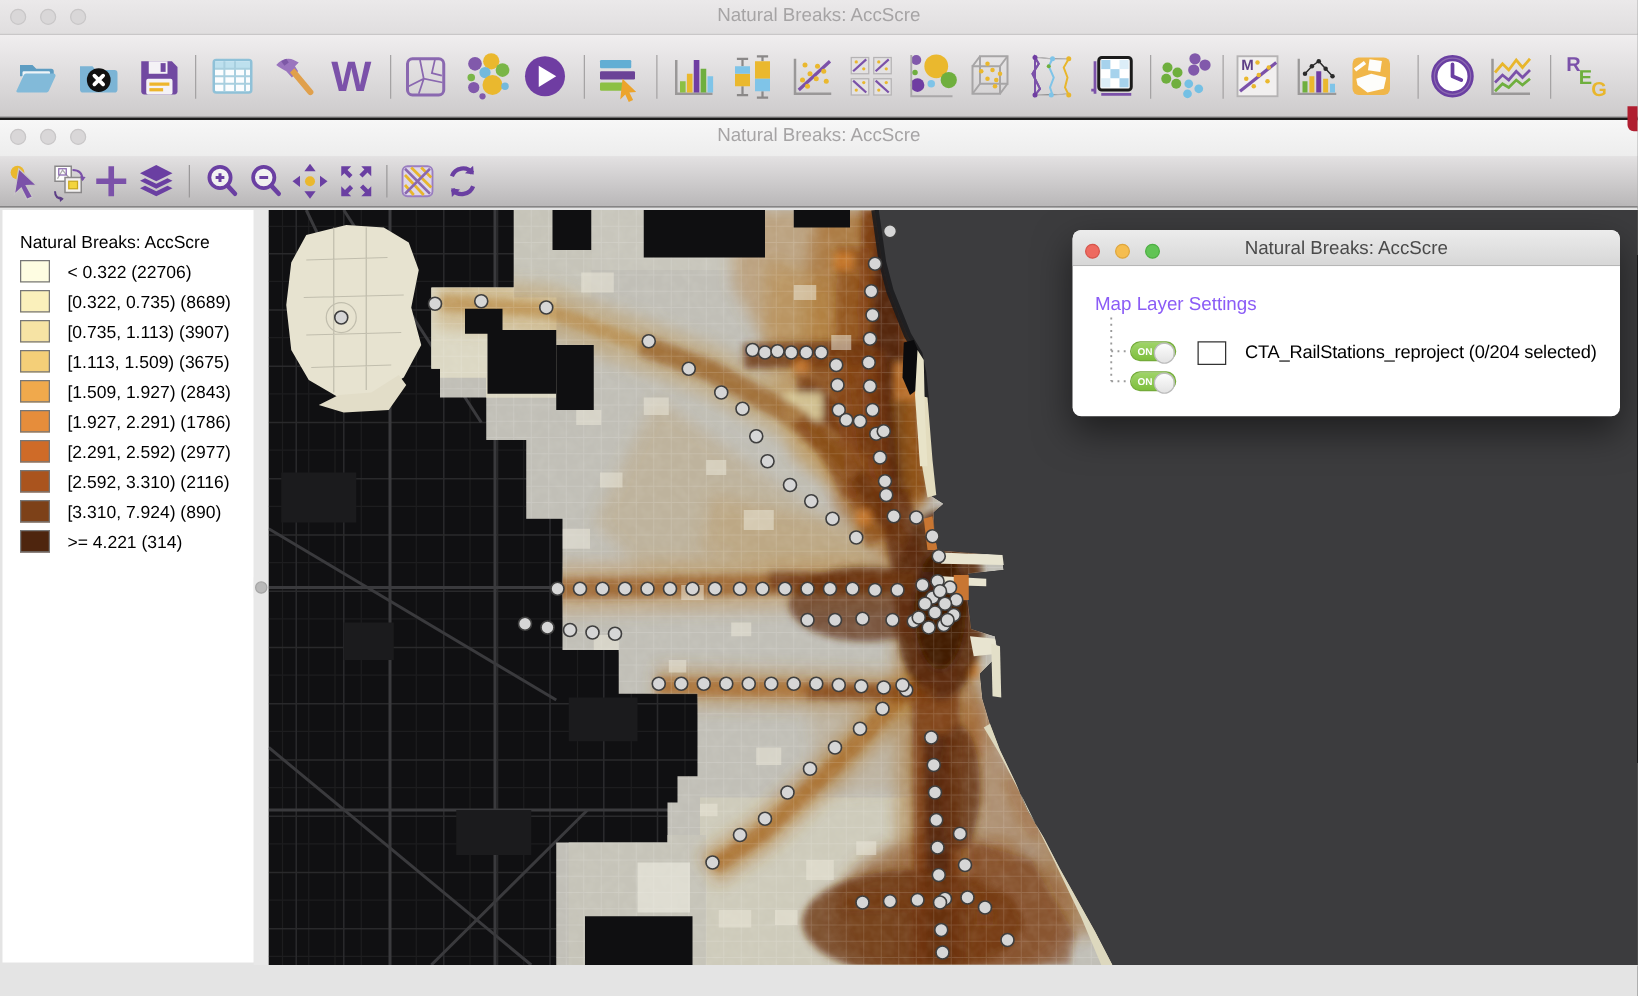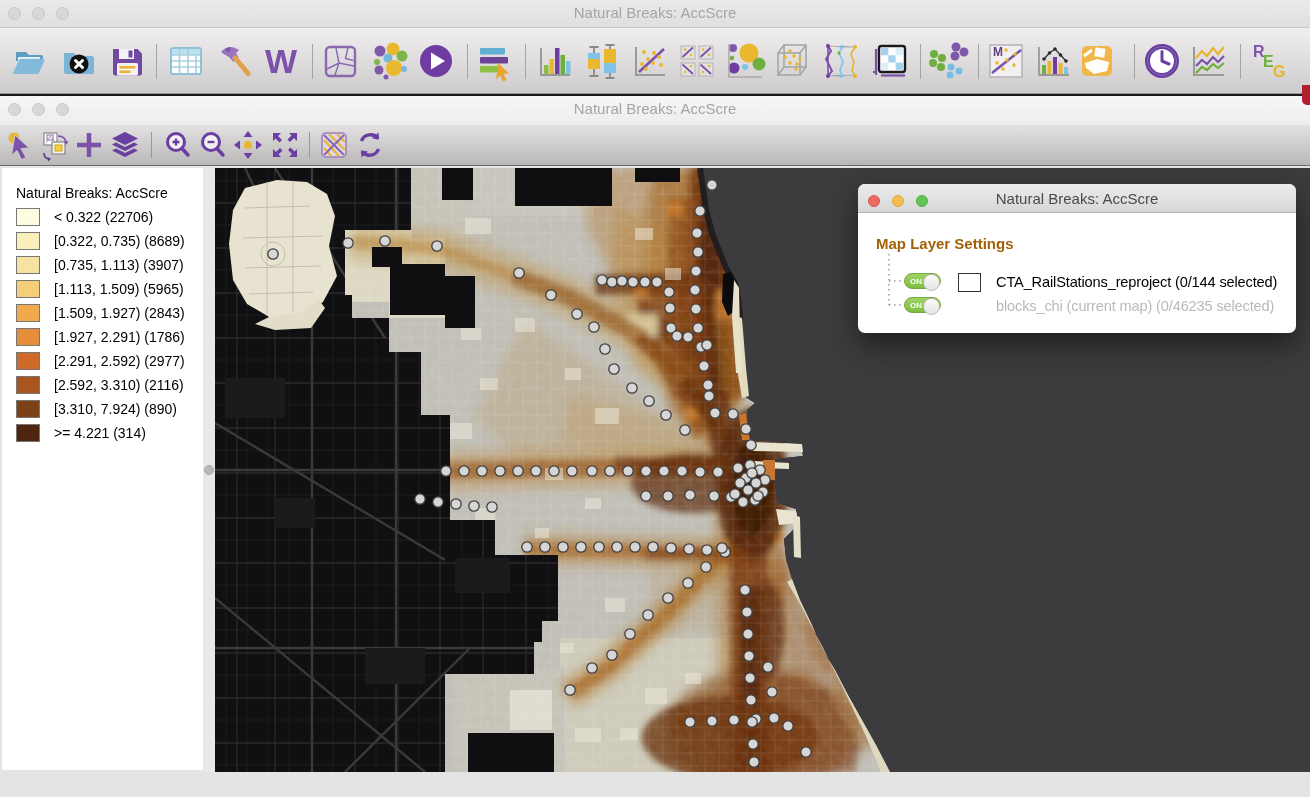--- a/index.html
+++ b/index.html
@@ -26,21 +26,21 @@
 #splitter { position:absolute; left:203px; top:168px; width:12px; height:604px; background:#e8e8e8; }
 #sknob { position:absolute; left:203px; top:462px; width:12px; height:16px; background:#e8e8e8; }
 #sknob .c { position:absolute; left:1px; top:3px; width:10px; height:10px; border-radius:50%; background:#b9b9b9; border:1px solid #a5a5a5; }
 #mapwrap { position:absolute; left:215px; top:168px; width:1095px; height:604px; background:#111; }
 #statusbar { position:absolute; left:0; top:773px; width:1310px; height:24px; background:#efefef; border-top:1px solid #cfcfcf; font-size:14px; color:#111; }
 #statusbar span { position:absolute; left:8px; top:4px; }
 #dialog { position:absolute; left:858px; top:184px; width:438px; height:149px; border-radius:7px; background:#fff; box-shadow:0 12px 30px rgba(0,0,0,0.5); }
 #dlgtitle { position:absolute; left:0; top:0; width:438px; height:29px; border-radius:7px 7px 0 0; background:linear-gradient(#ececec,#d7d7d7); border-bottom:1px solid #b6b6b6; }
 #dlgtitle .t { position:absolute; width:100%; text-align:center; top:6px; font-size:15px; color:#4a4a4a; }
 .dl { position:absolute; top:11px; width:12px; height:12px; border-radius:50%; }
-#mls { position:absolute; left:18px; top:51px; font-size:15px; color:#a16207;font-weight:bold; }
+#mls { position:absolute; left:18px; top:51px; font-size:15px; color:#8b5cf6; }
 .drow { position:absolute; font-size:14.6px; letter-spacing:-0.15px; }
 .toggle { position:absolute; width:37px; height:16px; border-radius:8px; background:linear-gradient(#9fd468,#7ebf3e); border:1px solid #74ab3a; }
 .toggle .on { position:absolute; left:5px; top:3px; font-size:8px; font-weight:bold; color:#fff; }
 .toggle .knob { position:absolute; right:0px; top:-0.5px; width:17px; height:17px; border-radius:50%; background:linear-gradient(#fdfdfd,#e3e3e3); border:1px solid #bbb; }
 #cbx { position:absolute; left:958px; top:273px; width:23px; height:19px; background:#fff; border:1.5px solid #333; }
 </style>
 </head>
 <body>
 <div id="stage">
   <div id="redL"></div>
@@ -382,21 +382,21 @@
     <div class="lrow" style="top:62px">
         <div class="sw" style="background:#faf0bb"></div>
         <div class="ll">[0.322, 0.735) (8689)</div>
       </div>
     <div class="lrow" style="top:86px">
         <div class="sw" style="background:#f6e3a4"></div>
         <div class="ll">[0.735, 1.113) (3907)</div>
       </div>
     <div class="lrow" style="top:110px">
         <div class="sw" style="background:#f4cf78"></div>
-        <div class="ll">[1.113, 1.509) (5965)</div>
+        <div class="ll">[1.113, 1.509) (3675)</div>
       </div>
     <div class="lrow" style="top:134px">
         <div class="sw" style="background:#f0a94c"></div>
         <div class="ll">[1.509, 1.927) (2843)</div>
       </div>
     <div class="lrow" style="top:158px">
         <div class="sw" style="background:#e68d3b"></div>
         <div class="ll">[1.927, 2.291) (1786)</div>
       </div>
     <div class="lrow" style="top:182px">
@@ -741,17 +741,16 @@
       <path d="M31 70 V 121 M31 97 H 44 M31 121 H 44" fill="none" stroke="#9a9a9a" stroke-width="1.5" stroke-dasharray="1.5 3.5"></path>
     </svg>
     <div class="toggle" style="left:46px;top:89px">
         <span class="on">ON</span>
         <span class="knob"></span>
       </div>
     <div class="toggle" style="left:46px;top:113px">
         <span class="on">ON</span>
         <span class="knob"></span>
       </div>
-    <div class="drow" style="left:138px;top:90px;color:#000">CTA_RailStations_reproject (0/144 selected)</div>
-    <div class="drow" style="left:138px;top:114px;color:#b9b9b9">blocks_chi (current map) (0/46235 selected)</div>
+    <div class="drow" style="left:138px;top:90px;color:#000">CTA_RailStations_reproject (0/204 selected)</div>
   </div>
   <div id="cbx"></div>
 </div>
 
 </body></html>

